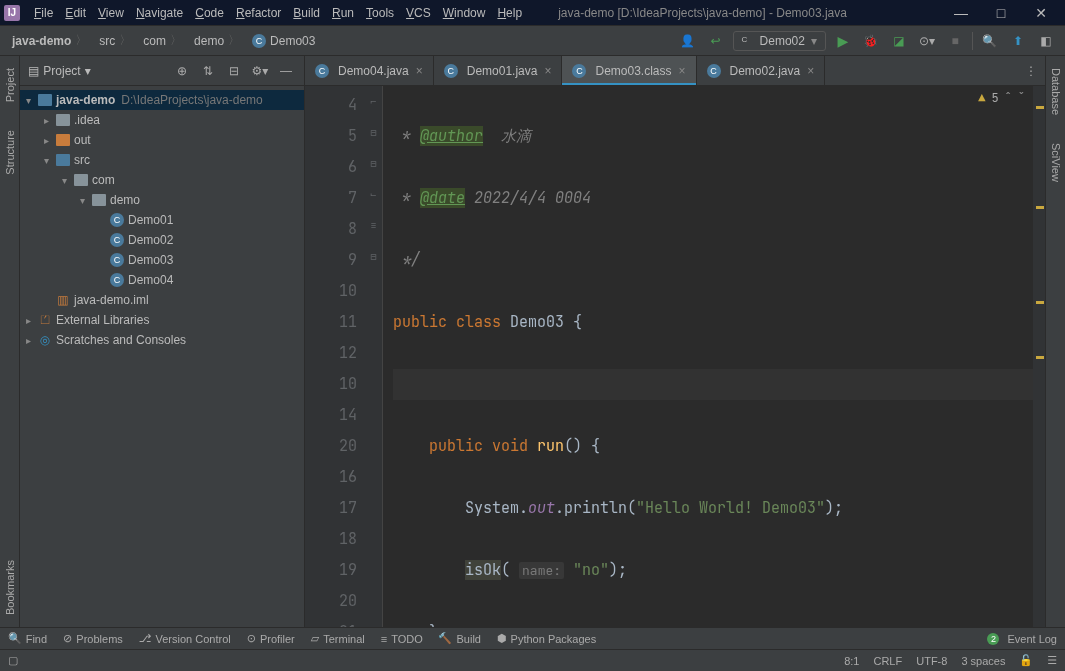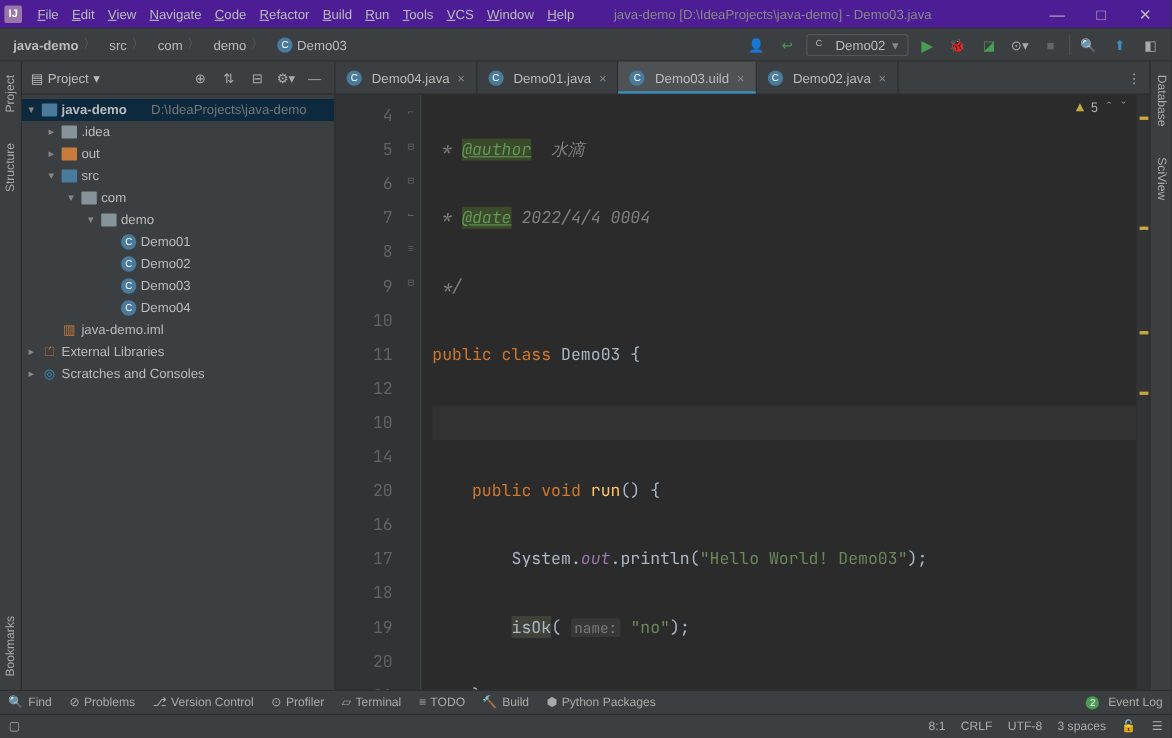--- a/index.html
+++ b/index.html
@@ -1,17 +1,17 @@
 <!DOCTYPE html>
 <html><head>
 <meta charset="utf-8">
 <style>
 * { box-sizing: border-box; margin: 0; padding: 0; }
 body { font-family: "Segoe UI", sans-serif; font-size: 12px; background: #3c3f41; color: #bbb; width: 1065px; height: 671px; overflow: hidden; }
-.title-bar { height: 26px; background: #4c1d95; display: flex; align-items: center; padding: 4px 4px; border-bottom: 1px solid #2b2b2b; justify-content: flex-end; }
+.title-bar { height: 26px; background: #0f172a; display: flex; align-items: center; padding: 4px 4px; border-bottom: 1px solid #2b2b2b; justify-content: flex-end; }
 .title-bar .ij-logo { width: 16px; height: 16px; background: #9876aa; margin-right: 8px; display:flex; align-items:center; justify-content:center; color:#fff; font-weight:bold; font-size:10px; border-radius:2px;}
 .menu-item { padding: 3px 6px; color: #bbb; cursor: pointer; }
 .menu-item u { text-decoration: underline; }
 .title-text { flex: 1; text-align: left; padding-left: 30px; color: #888; }
 .win-controls { display: flex; }
 .win-btn { width: 40px; height: 26px; display:flex; align-items:center; justify-content:center; color:#bbb; cursor:pointer; font-size:14px;}
 .nav-bar { height: 30px; background: #3c3f41; display: flex; align-items: center; padding: 0 8px; border-bottom: 1px solid #2b2b2b; }
 .crumb { padding: 2px 4px; color:#bbb; display:flex; align-items:center; }
 .crumb .sep { color:#666; margin: 0 4px; }
 .crumb .class-icon { width:14px; height:14px; border-radius:50%; background:#4a7a9c; display:inline-flex; align-items:center; justify-content:center; font-size:9px; color:#fff; margin-right:4px;}
@@ -32,21 +32,21 @@
 .tree { padding:4px 0; overflow:auto;}
 .tree-row { display:flex; align-items:center; height:20px; padding-left:6px; cursor:pointer; white-space:nowrap;}
 .tree-row.sel { background:#0d293e;}
 .indent { display:inline-block; }
 .arrow { width:12px; color:#888; font-size:10px; display:inline-block;}
 .folder-icon { width:14px; height:12px; background:#87939a; margin-right:4px; border-radius:1px;}
 .folder-icon.orange { background:#c87c3c;}
 .folder-icon.blue { background:#4a7a9c;}
 .class-circle { width:14px; height:14px; border-radius:50%; background:#4a7a9c; display:inline-flex; align-items:center; justify-content:center; font-size:9px; color:#fff; margin-right:4px;}
 .lib-icon { width:14px; height:14px; display:inline-flex; align-items:center; justify-content:center; margin-right:4px; color:#c87c3c; font-size:12px;}
-.path-hint { color:#777; margin-left:22px;}
+.path-hint { color:#777; margin-left:6px;}
 .editor-area { flex:1; display:flex; flex-direction:column; background:#2b2b2b;}
 .tabs { height:30px; display:flex; align-items:stretch; background:#3c3f41; border-bottom:1px solid #2b2b2b;}
 .tab { display:flex; align-items:center; gap:5px; padding:0 10px; color:#bbb; border-right:1px solid #2b2b2b; cursor:pointer; position:relative;}
 .tab.active { background:#4e5254;}
 .tab.active::after { content:''; position:absolute; bottom:0; left:0; right:0; height:2px; background:#3592c4;}
 .tab .close { color:#888; font-size:12px; margin-left:2px;}
 .tabs-right { margin-left:auto; display:flex; align-items:center; padding:0 8px; color:#aaa; cursor:pointer;}
 .editor-body { flex:1; display:flex; font-family:"JetBrains Mono","Consolas",monospace; font-size:15px; position:relative; overflow:hidden;}
 .gutter { width:60px; background:#313335; text-align:right; padding:4px 8px 4px 0; color:#606366; line-height:31px; user-select:none;}
 .fold-gutter { width:18px; background:#313335; border-right:1px solid #444; line-height:31px; text-align:center; color:#606366; font-size:10px;}
@@ -244,21 +244,21 @@
             <span>Demo04.java</span>
             <span class="close">×</span>
           </div>
           <div class="tab">
             <span class="class-circle" style="width:14px;height:14px;">C</span>
             <span>Demo01.java</span>
             <span class="close">×</span>
           </div>
           <div class="tab active">
             <span class="class-circle" style="width:14px;height:14px;">C</span>
-            <span>Demo03.uild</span>
+            <span>Demo03.class</span>
             <span class="close">×</span>
           </div>
           <div class="tab">
             <span class="class-circle" style="width:14px;height:14px;">C</span>
             <span>Demo02.java</span>
             <span class="close">×</span>
           </div>
         </div>
       <div class="tabs-right">⋮</div>
     </div>

